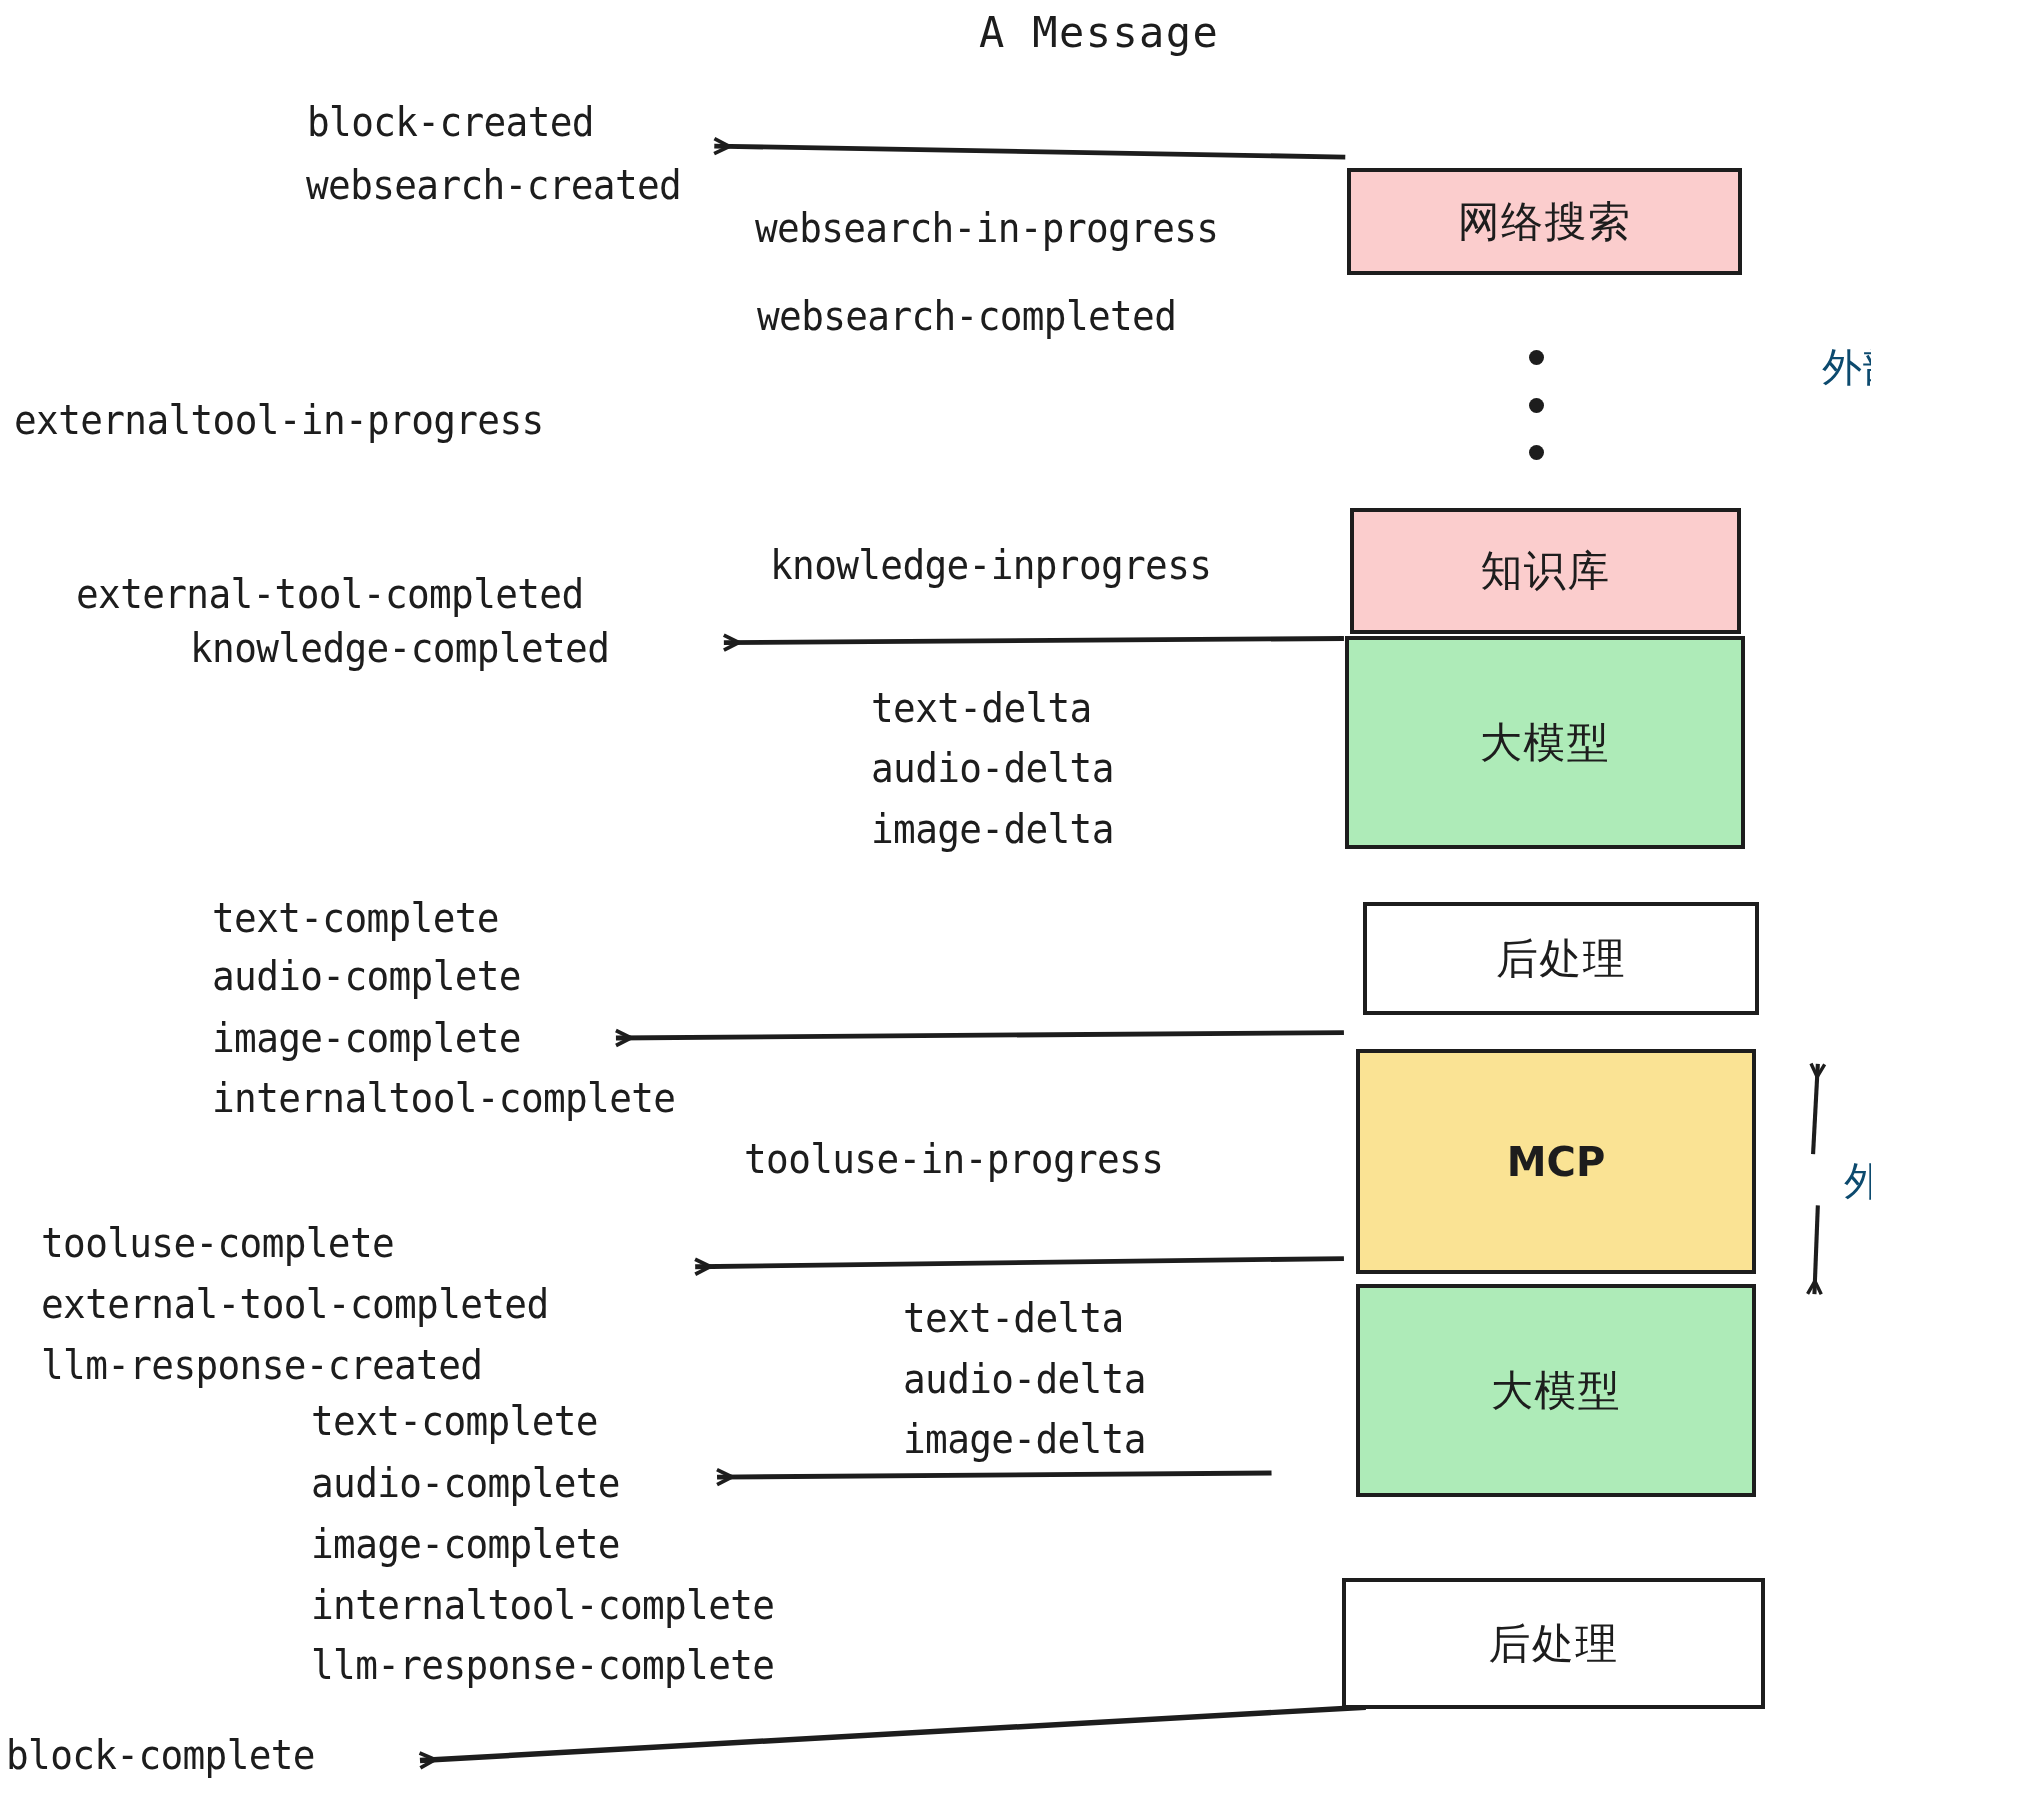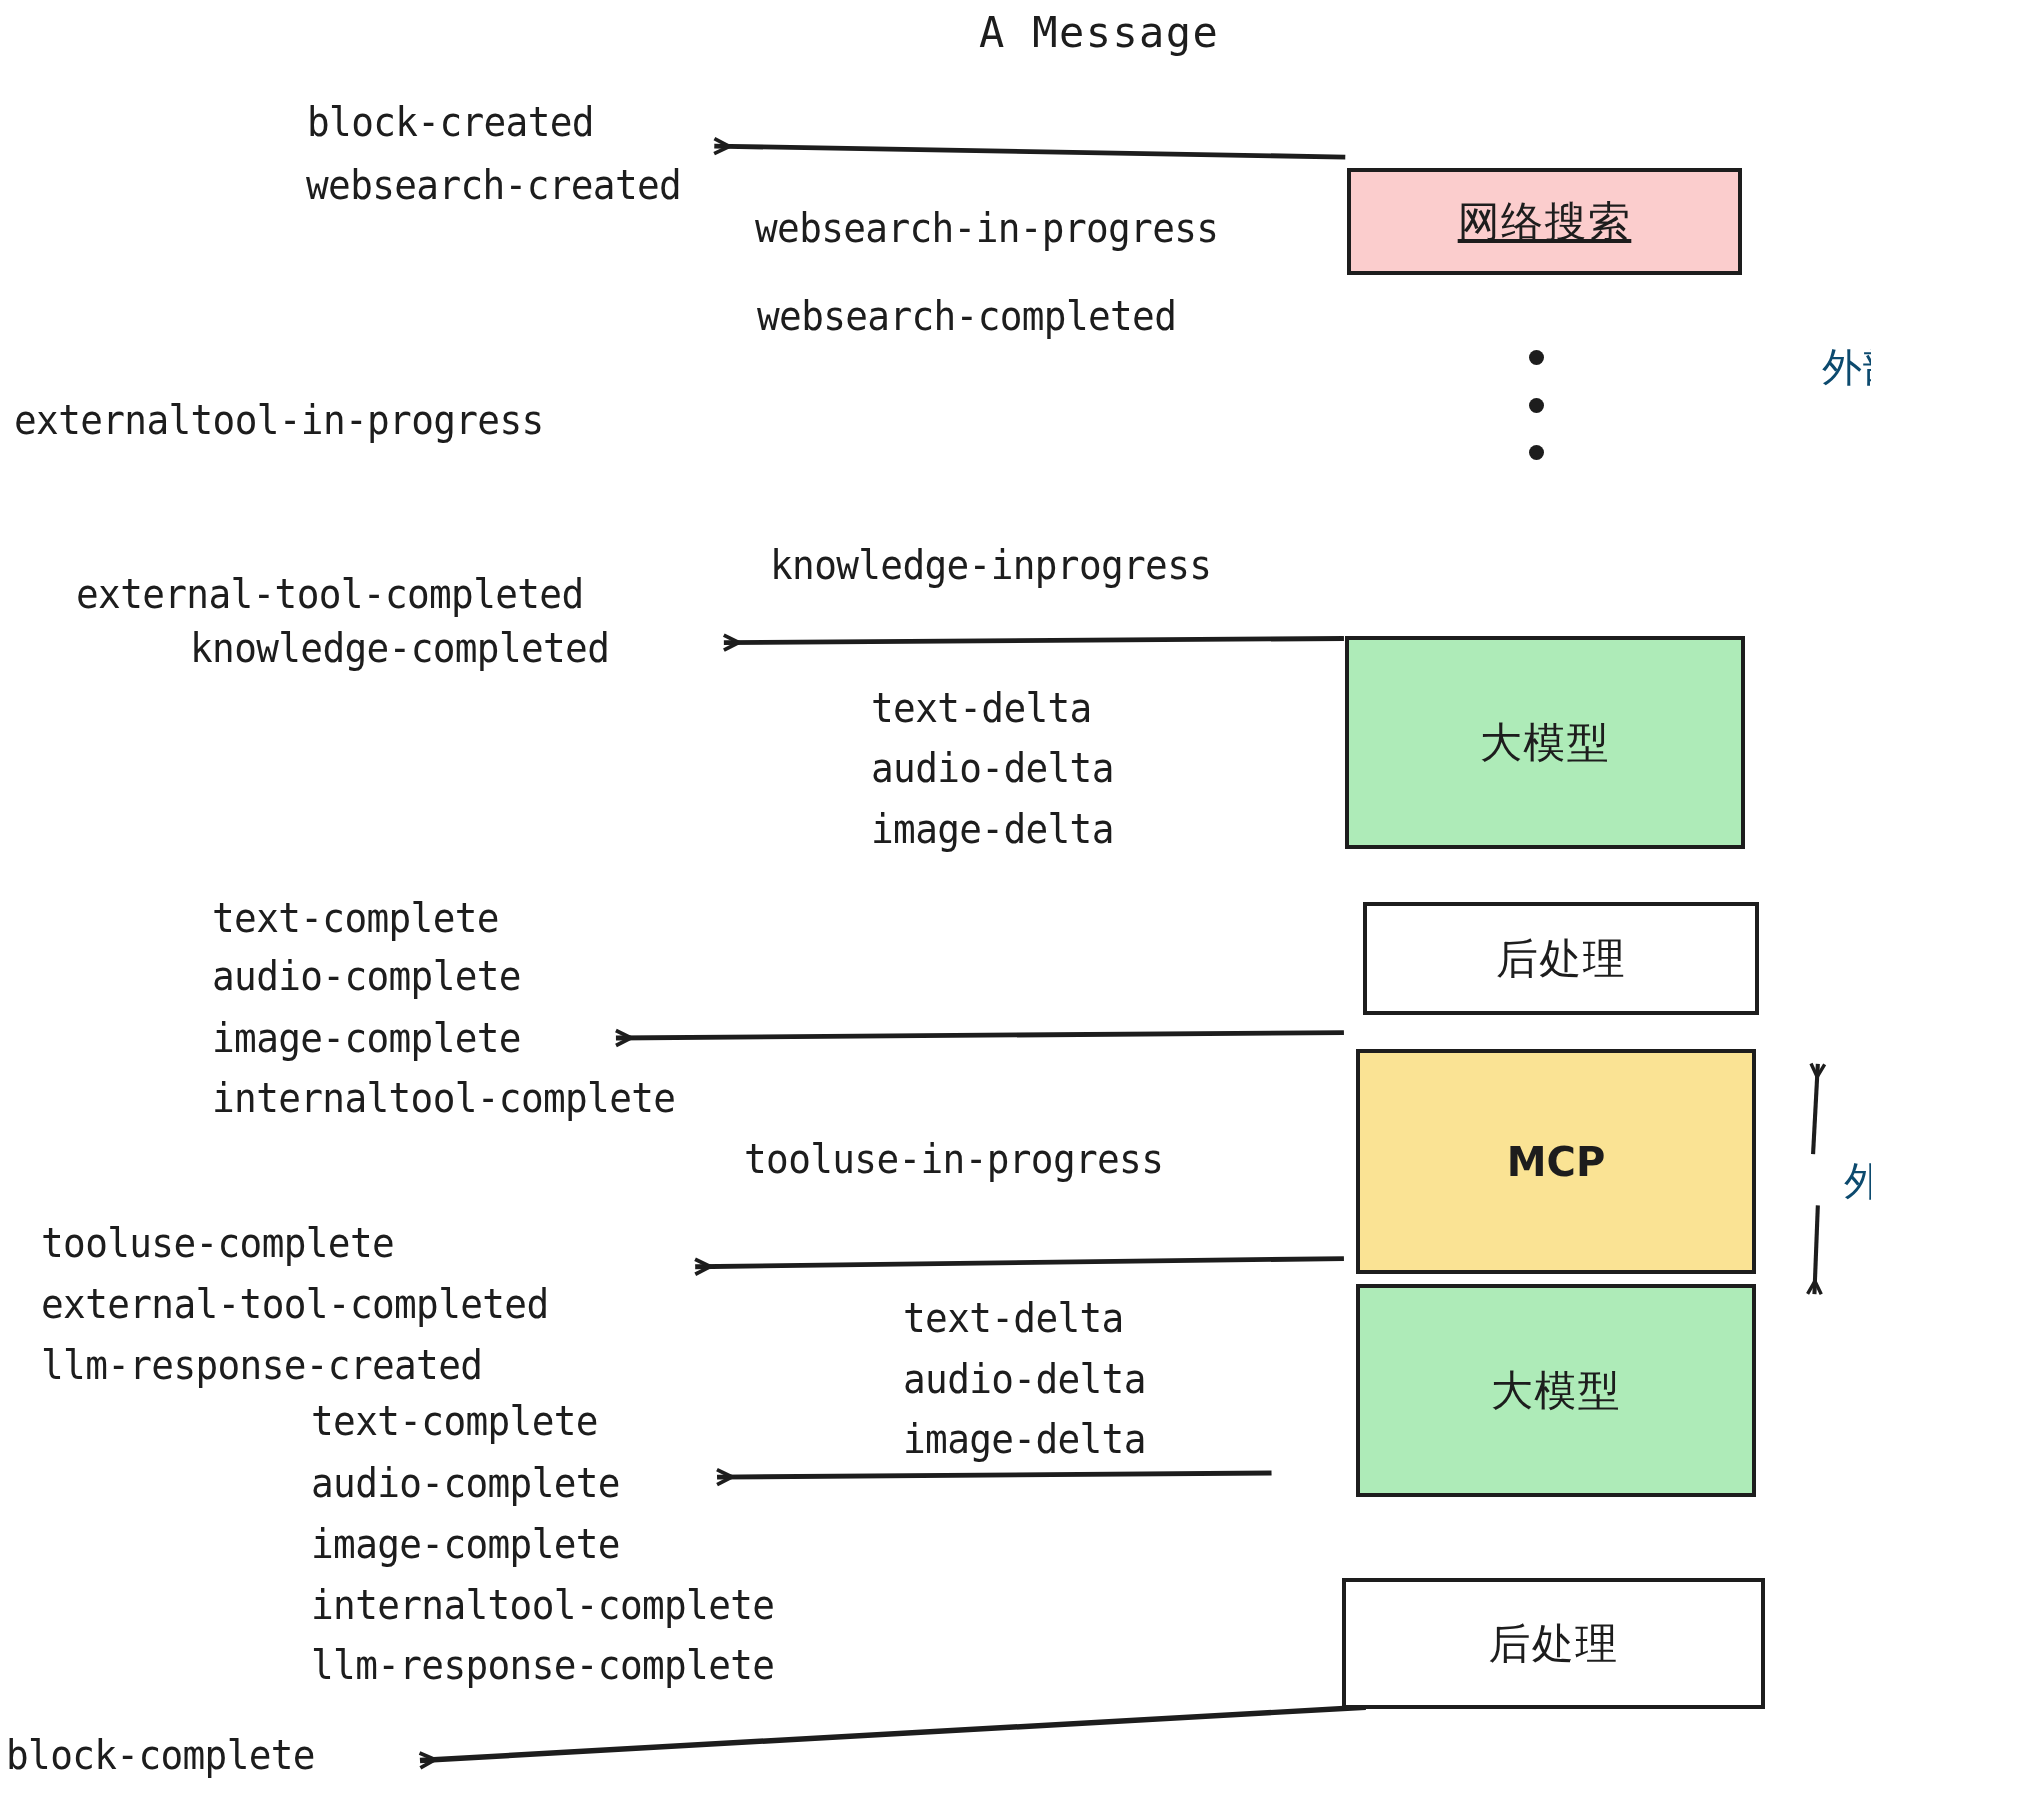--- a/index.html
+++ b/index.html
@@ -98,24 +98,27 @@
 
     <line x1="2810" y1="480" x2="2818" y2="236" stroke="#1d1d1d" stroke-width="6" marker-end="url(#ah)"></line>
     <line x1="2818" y1="570" x2="2812" y2="940" stroke="#1d1d1d" stroke-width="6" marker-end="url(#ah)"></line>
 
     <line x1="2655" y1="1690" x2="2662" y2="1558" stroke="#1d1d1d" stroke-width="6" marker-end="url(#ah)"></line>
     <line x1="2662" y1="1765" x2="2657" y2="1895" stroke="#1d1d1d" stroke-width="6" marker-end="url(#ah)"></line>
   </svg>
 
   <div class="title" style="left:979px; top:8.2px;">A Message</div>
 
-  <div class="box pink" style="left:1347px; top:168px; width:395px; height:107px;text-decoration:underline;">
+  <div class="box pink" style="left:1347px; top:168px; width:395px; height:107px;">
     <span>网络搜索</span>
   </div>
 
+  <div class="box pink" style="left:1350px; top:508px; width:391px; height:126px;">
+    <span>知识库</span>
+  </div>
 
   <div class="box green" style="left:1345px; top:636px; width:400px; height:213px;">
     <span>大模型</span>
   </div>
 
   <div class="box white" style="left:1363px; top:902px; width:396px; height:113px;">
     <span>后处理</span>
   </div>
 
   <div class="box yellow mcp" style="left:1356px; top:1028px; width:400px; height:225px;">

